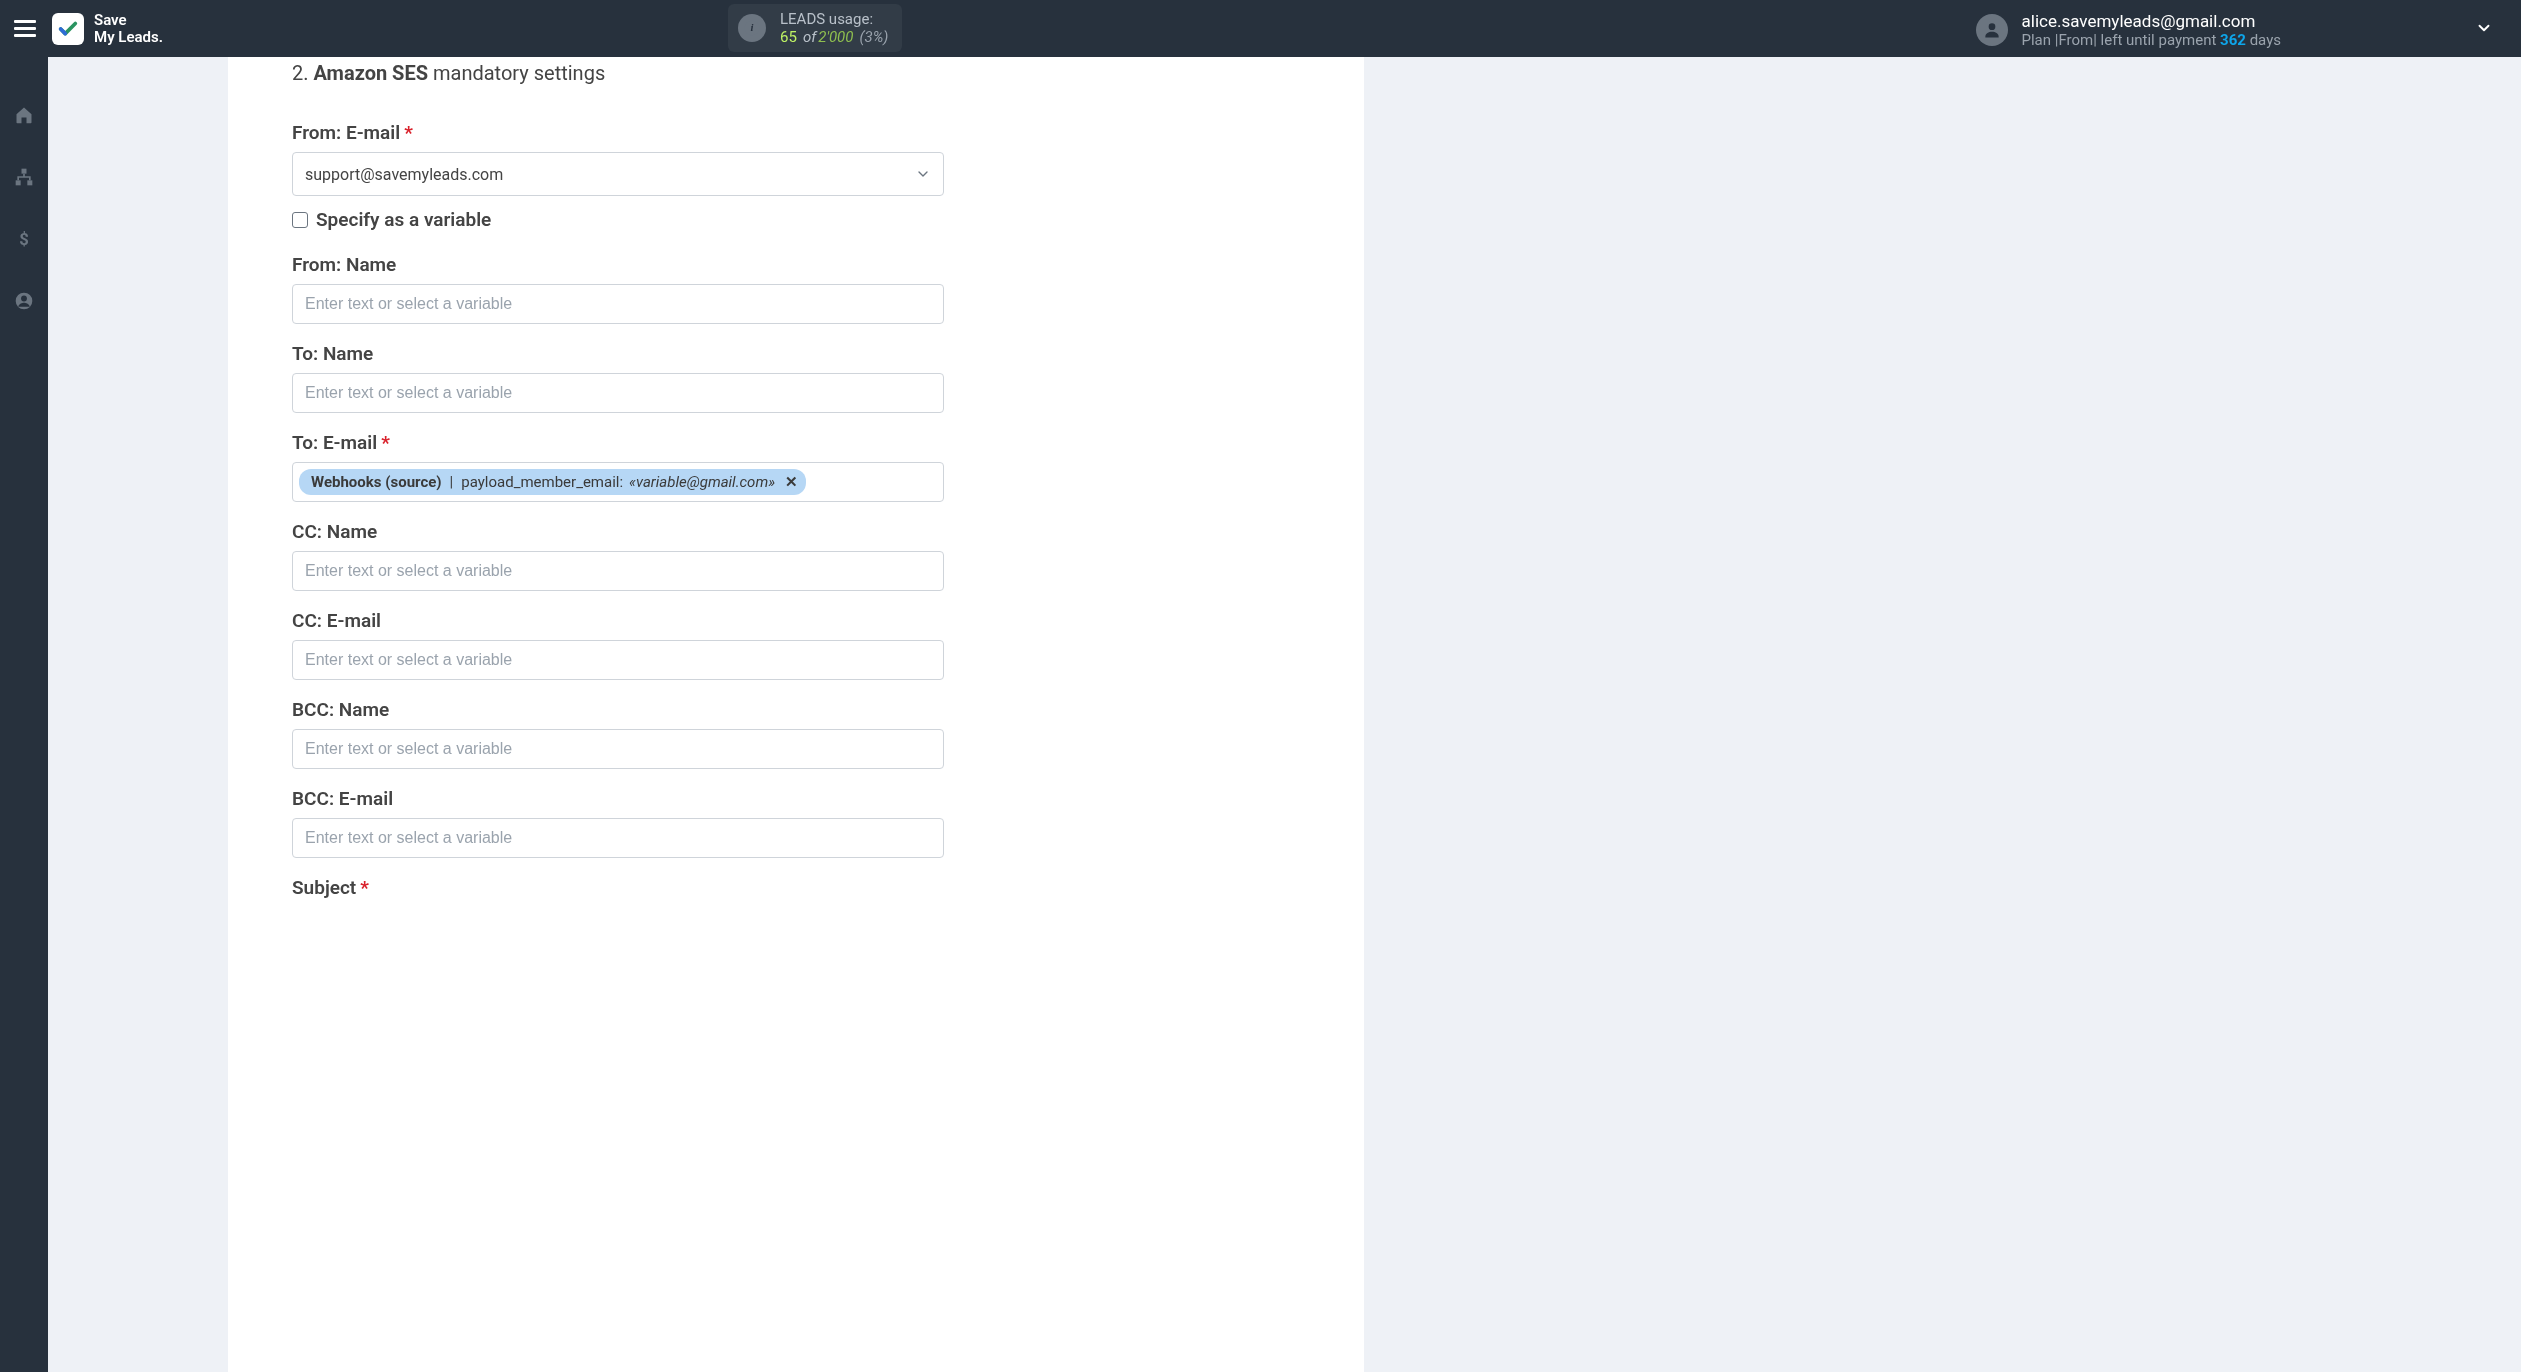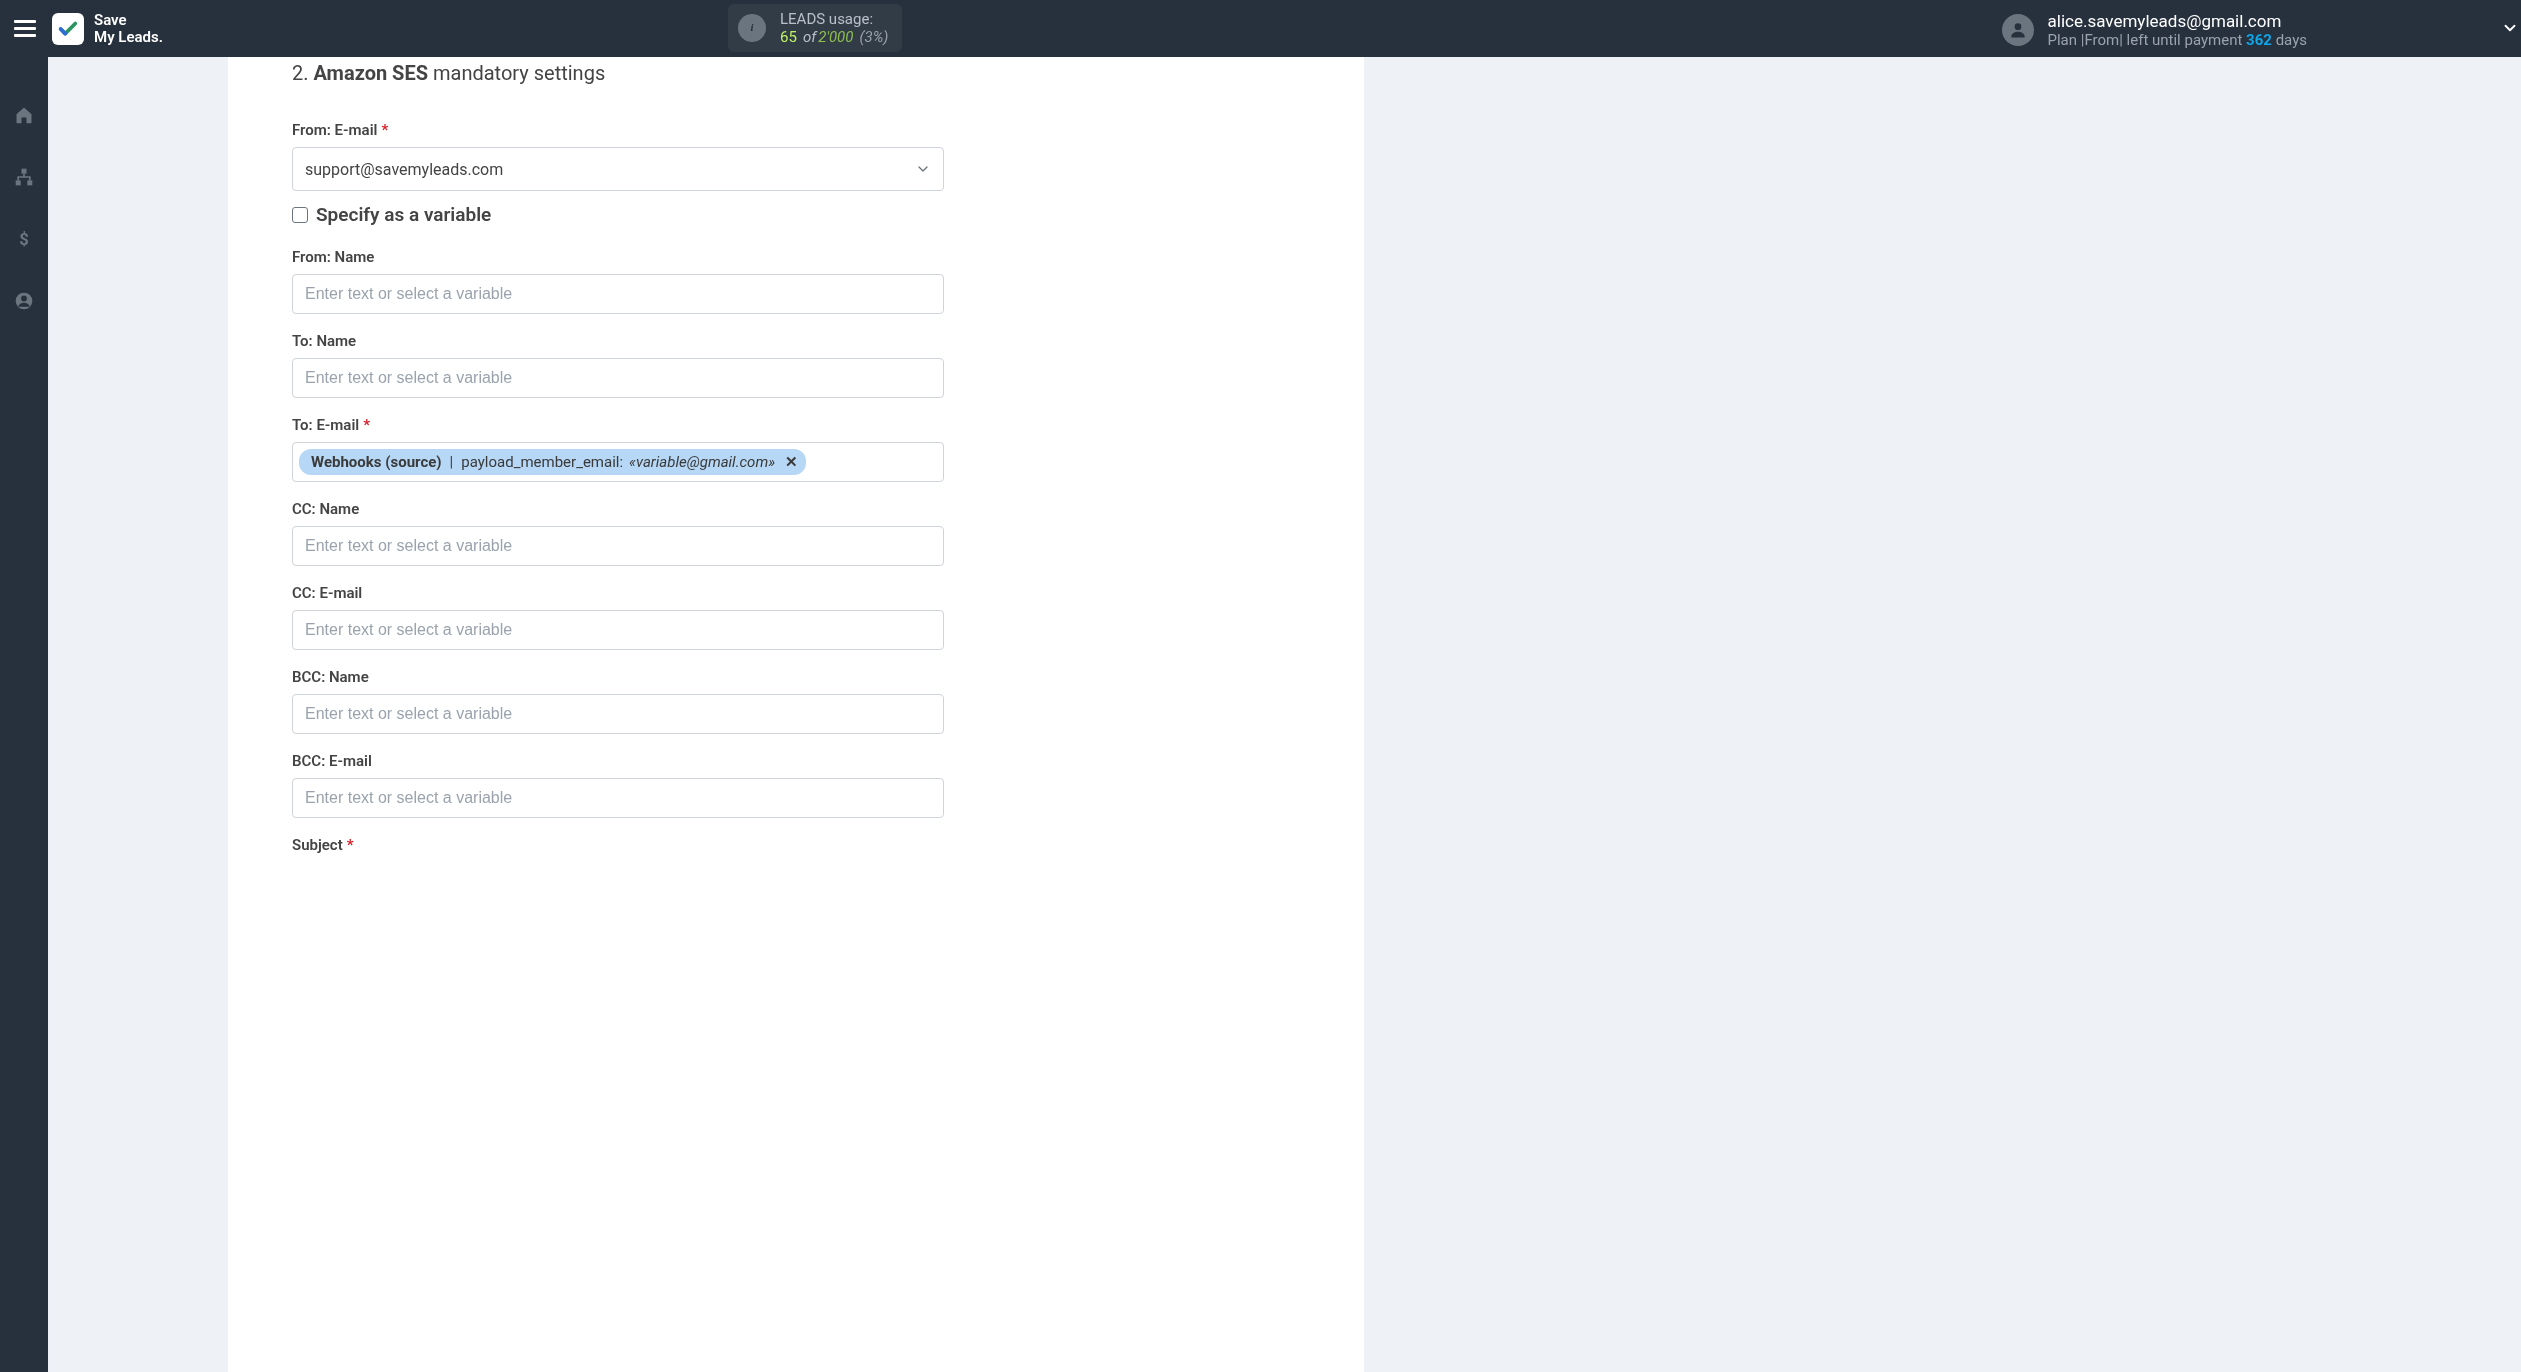--- a/index.html
+++ b/index.html
@@ -16,42 +16,42 @@
 
     .usage-box { position: absolute; left: 728px; top: 4px; background: #323c47; border-radius: 6px; padding: 6px 14px 6px 10px; display: flex; align-items: center; gap: 14px; height: 48px; }
     .usage-info-icon { width: 28px; height: 28px; border-radius: 50%; background: #6b7580; display: flex; align-items: center; justify-content: center; }
     .usage-text1 { font-size: 15px; color: #b8c0c9; line-height: 18px; }
     .usage-text2 { font-size: 15px; line-height: 18px; }
     .usage-used { color: #bef264; }
     .usage-of { color: #b8c0c9; font-style: italic; margin-left: 6px;}
     .usage-total { color: #8fbf4f; font-style: italic; margin-left: 2px;}
     .usage-pct { color: #9aa3ad; font-style: italic; margin-left: 6px;}
 
-    .user-box { position: absolute; right: 2px; top: 0; height: 60px; display: flex; align-items: center; gap: 14px; }
+    .user-box { position: absolute; right: 28px; top: 0; height: 60px; display: flex; align-items: center; gap: 14px; }
     .avatar-icon { width: 32px; height: 32px; border-radius: 50%; background: #6b7580; display: flex; align-items: center; justify-content: center; }
     .avatar-icon svg{width:20px;height:20px;fill:#27313d;}
     .user-lines { display:flex; flex-direction:column; }
     .user-email { font-size: 17px; color: #fff; line-height: 20px; }
     .user-plan { font-size: 15px; color: #9aa3ad; line-height: 18px; }
     .user-plan b { color: #0ea5e9; font-weight: 700; }
     .caret-down { margin-left: 180px; }
     .caret-down svg{width:18px;height:18px;fill:#fff;}
 
     .sidebar { position: fixed; left: 0; top: 57px; bottom: 0; width: 48px; background: #27313d; display: flex; flex-direction: column; align-items: center; padding-top: 40px; gap: 26px; }
     .side-icon { width: 48px; height: 36px; display:flex; align-items:center; justify-content:center; cursor:pointer;}
     .side-icon svg { width: 20px; height: 20px; fill: #6b7580; }
 
     .page { margin-left: 48px; padding: 0; }
     .card { background: #fff; width: 1136px; margin: 0 0 0 180px; min-height: calc(100vh - 57px); padding: 8px 0 30px 0; }
 
     .section-title { font-size: 20px; color: #444; padding: 0 0 18px 0; }
     .section-title .num { font-weight: 400; }
     .section-title .brand { font-weight: 700; }
     .section-title .rest { font-weight: 400; }
-    .fld-label { font-size: 15px; font-weight: 600; color: #444; margin: 18px 0 8px 0; display:block;}
+    .fld-label { font-size: 19px; font-weight: 600; color: #444; margin: 18px 0 8px 0; display:block;}
     .req { color: #d9212b; margin-left: 4px; font-weight: 700; }
 
     .select-box { border: 1px solid #cfd4da; border-radius: 4px; height: 44px; display: flex; align-items: center; padding: 0 12px; justify-content: space-between; cursor:pointer; background:#fff;}
     .select-box span { color: #444; font-size: 16px; }
     .select-box svg{width:16px;height:16px;fill:#6b7580;}
 
     .chk-row { display: flex; align-items: center; gap: 8px; margin-top: 12px; }
     .chk { width: 16px; height: 16px; border: 1.5px solid #6b7580; border-radius: 3px; display:inline-block; cursor:pointer;}
     .chk-label { font-size: 19px; font-weight: 600; color: #444; }
 

